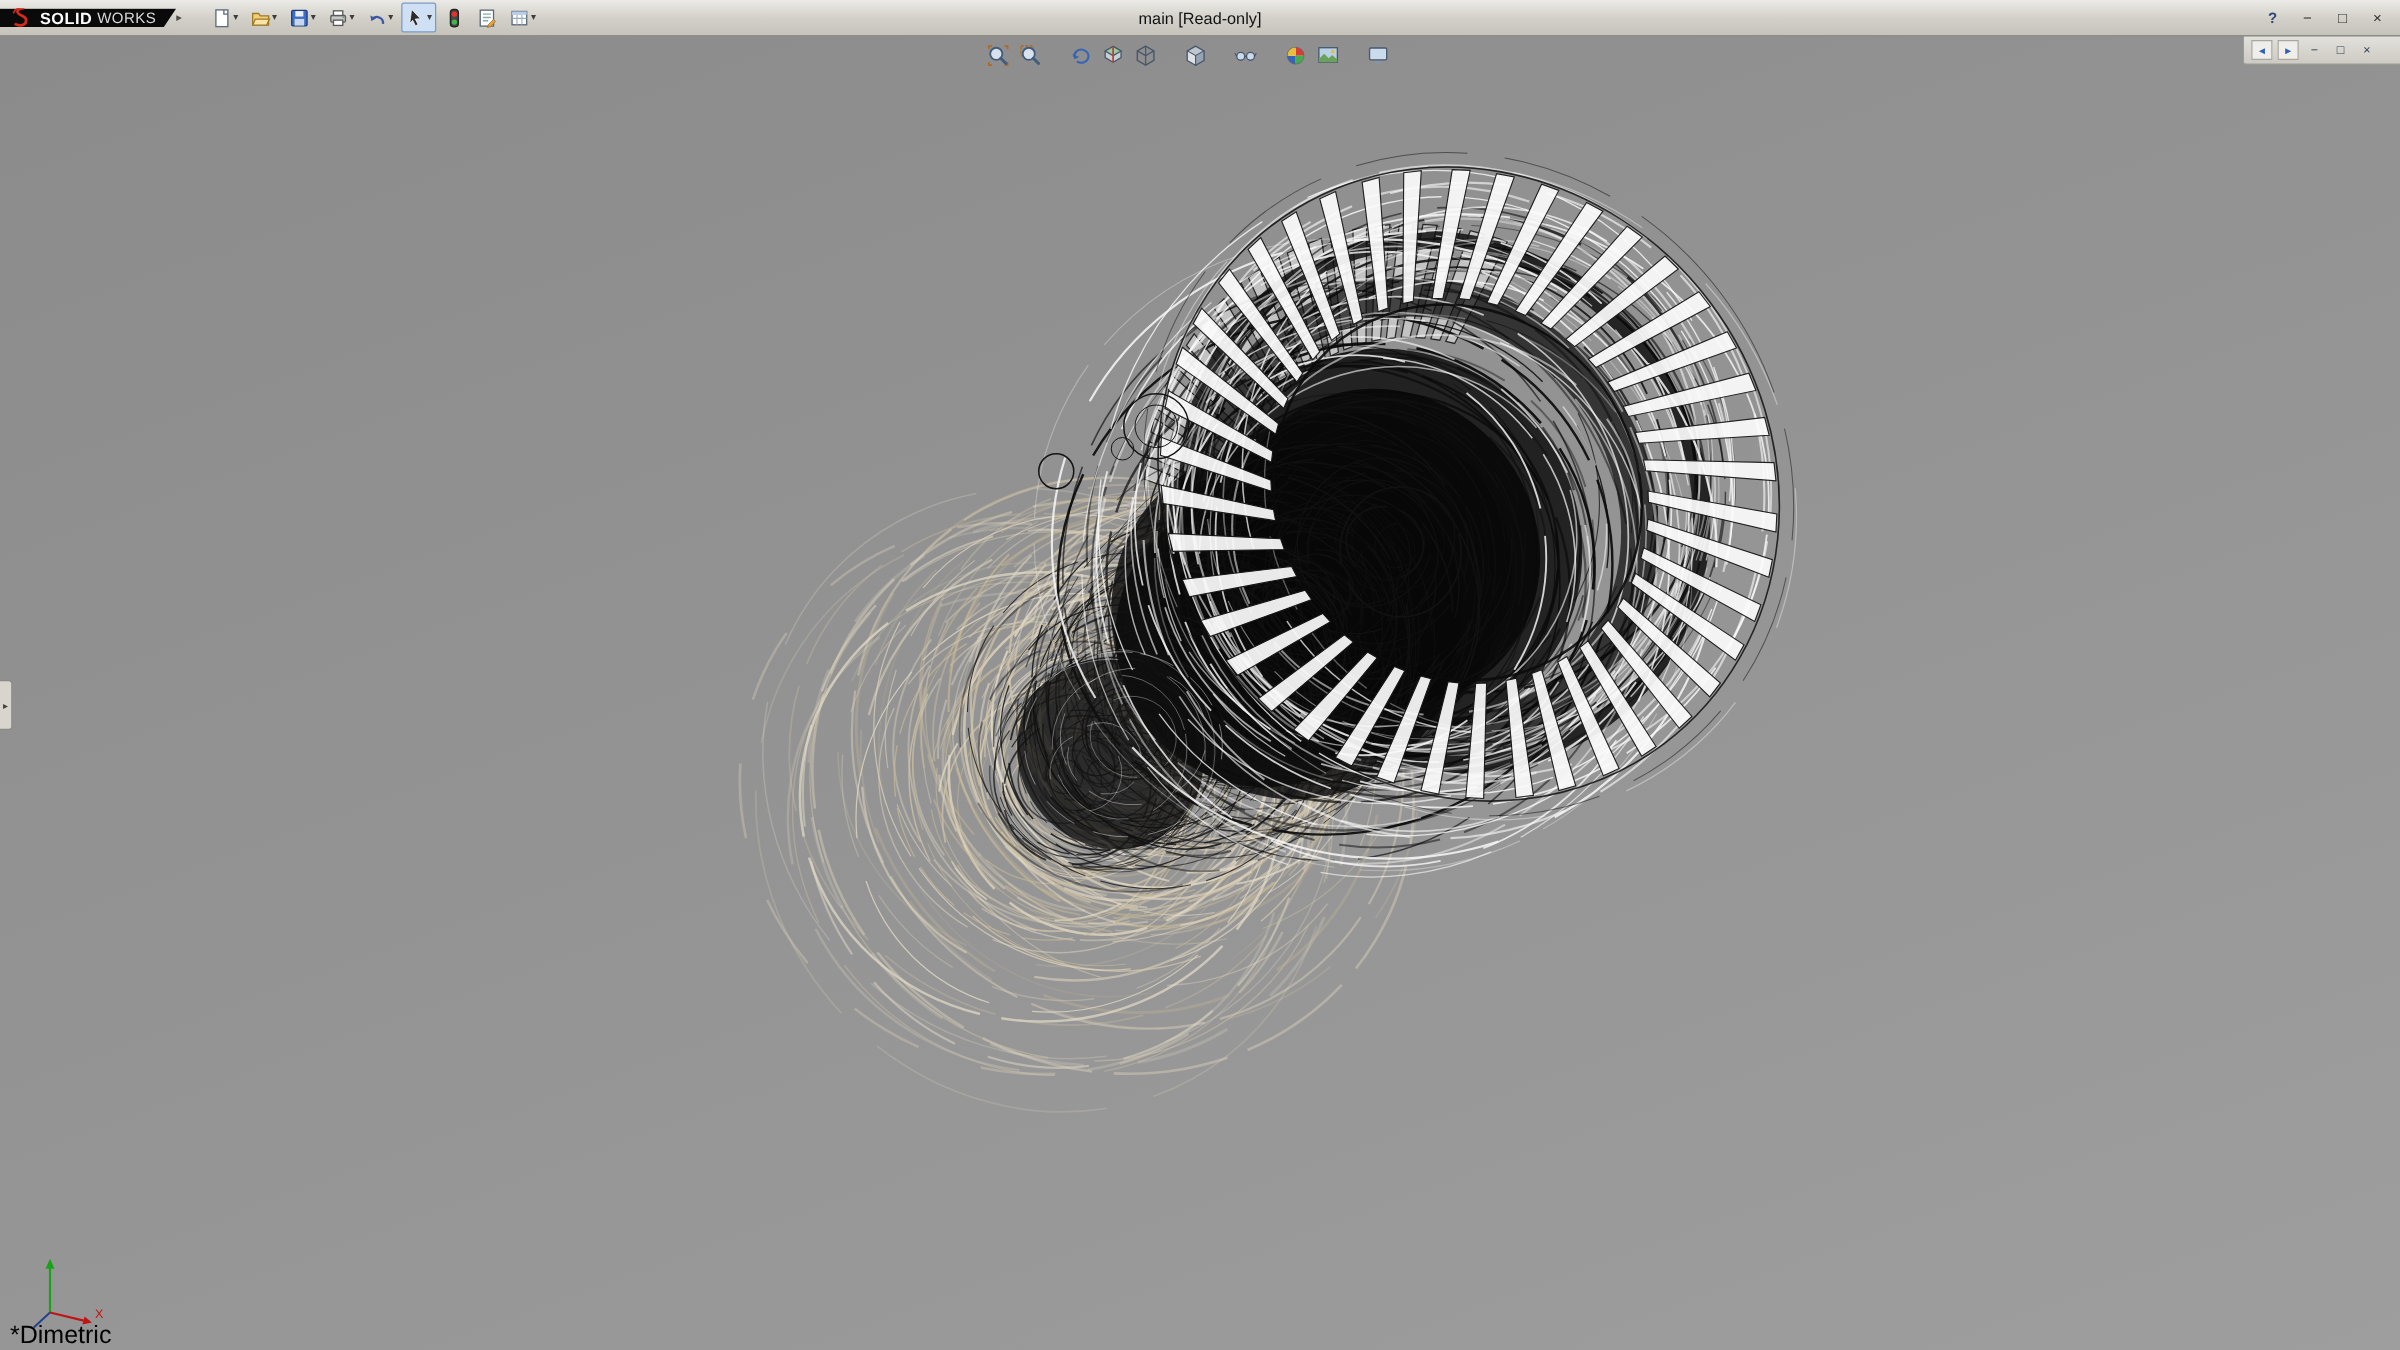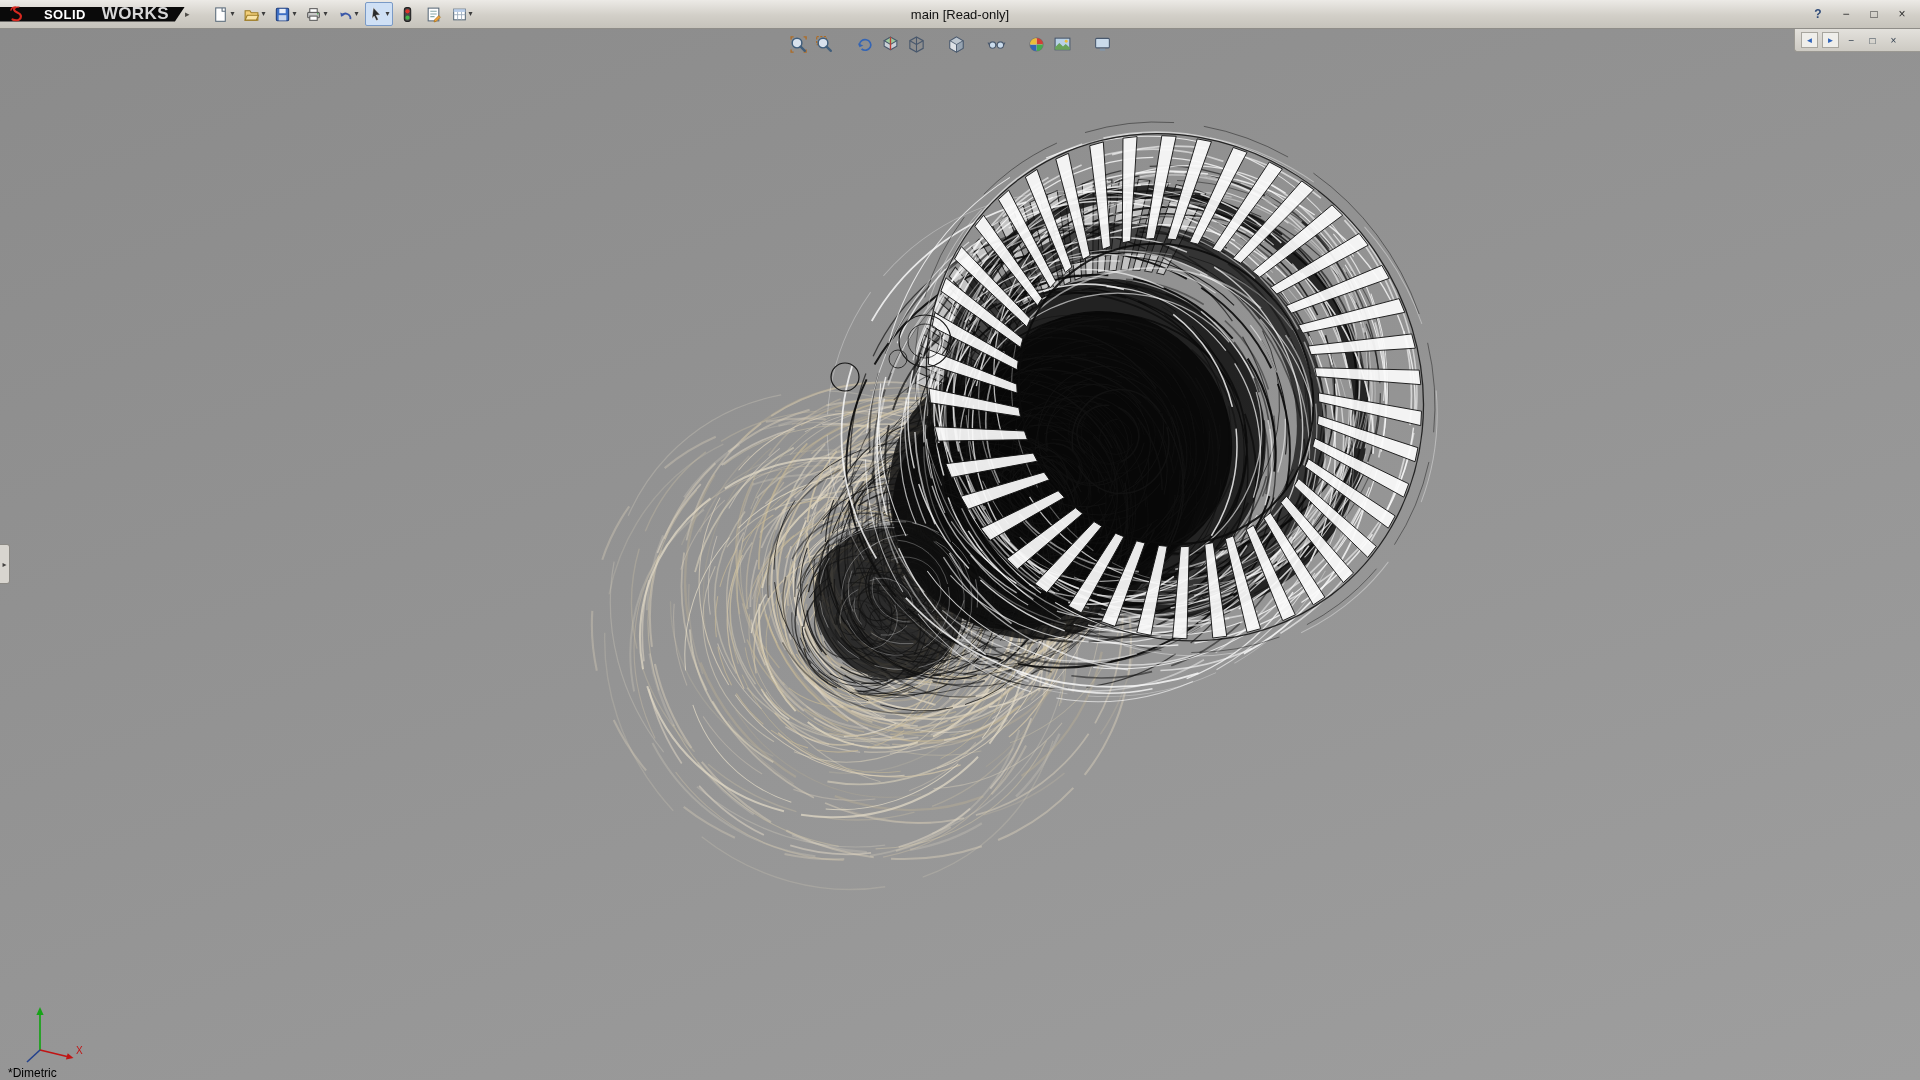--- a/index.html
+++ b/index.html
@@ -4,24 +4,24 @@
 <style>
   *{margin:0;padding:0;box-sizing:border-box}
   html,body{width:1920px;height:1080px;overflow:hidden;background:#919191;
     font-family:"Liberation Sans",sans-serif}
 
   
   .titlebar{position:absolute;top:0;left:0;right:0;height:29px;
     background:linear-gradient(#eceae6,#d2cfc8 55%,#c6c3bb);
     border-bottom:1px solid #8f8d88;display:flex;align-items:center;z-index:30}
   .logo{height:15px;background:#0a0a0a;color:#fff;display:flex;align-items:center;
-    padding:0 16px 0 8px;gap:16px;
+    padding:0 16px 0 8px;gap:4px;
     clip-path:polygon(0 0,100% 0,calc(100% - 10px) 100%,0 100%)}
   .logo .bold{font-weight:bold;font-size:13px;letter-spacing:.4px}
-  .logo .light{font-weight:bold;color:#d8d8d8;font-size:17px;letter-spacing:.4px}
+  .logo .light{font-weight:normal;color:#d8d8d8;font-size:12px;letter-spacing:.4px}
   .logo-flyout{font-size:9px;color:#4d4b47;margin:0 4px 0 0;cursor:default}
   .toolbar{display:flex;align-items:center;margin-left:16px;gap:3px}
   .tbtn{display:flex;align-items:center;height:24px;padding:0 2px;border:1px solid transparent;border-radius:2px}
   .tbtn.active{border-color:#7a9ac6;background:#cfe0f5}
   .tbtn svg{display:block}
   .caret{font-size:8px;color:#3c3c3c;margin-left:1px;line-height:1}
   .win-title{position:absolute;left:50%;transform:translateX(-50%);font-size:13px;color:#111;white-space:nowrap}
   .win-controls{margin-left:auto;display:flex;align-items:center;gap:8px;padding-right:8px}
   .wbtn{min-width:20px;height:18px;display:flex;align-items:center;justify-content:center;
     font-size:12px;color:#2e2e2e;cursor:default}
@@ -49,21 +49,21 @@
   .dbtn.arrow{color:#2e62b8;border:1px solid #a8a69f;background:#efeeea;font-size:8px}
 
   
   .left-tab{position:absolute;left:0;top:515px;width:10px;height:40px;
     background:#d8d5cf;border:1px solid #8b8984;border-left:none;
     border-radius:0 3px 3px 0;display:flex;align-items:center;justify-content:center;
     font-size:8px;color:#444240}
 
   
   .triad{position:absolute;left:10px;bottom:8px;width:80px;height:80px}
-  .view-label{position:absolute;left:8px;bottom:0;font-size:12px;color:#000}
+  .view-label{position:absolute;left:8px;bottom:0;font-size:20px;color:#000}
 </style>
 </head>
 <body>
 
 <div class="titlebar">
   <div class="logo">
     <svg width="20" height="20" viewBox="0 0 22 22">
       <path d="M5 17c6 2.5 10-.5 9-4.5-.9-3.4-6.2-3-7.3-6C6 4.5 8.5 2.6 11.5 3" fill="none" stroke="#d5281f" stroke-width="2.4" stroke-linecap="round"></path>
       <path d="M3.2 6.8C3.8 4.6 5.6 3.2 8 3" fill="none" stroke="#d5281f" stroke-width="1.5" stroke-linecap="round"></path>
     </svg>

